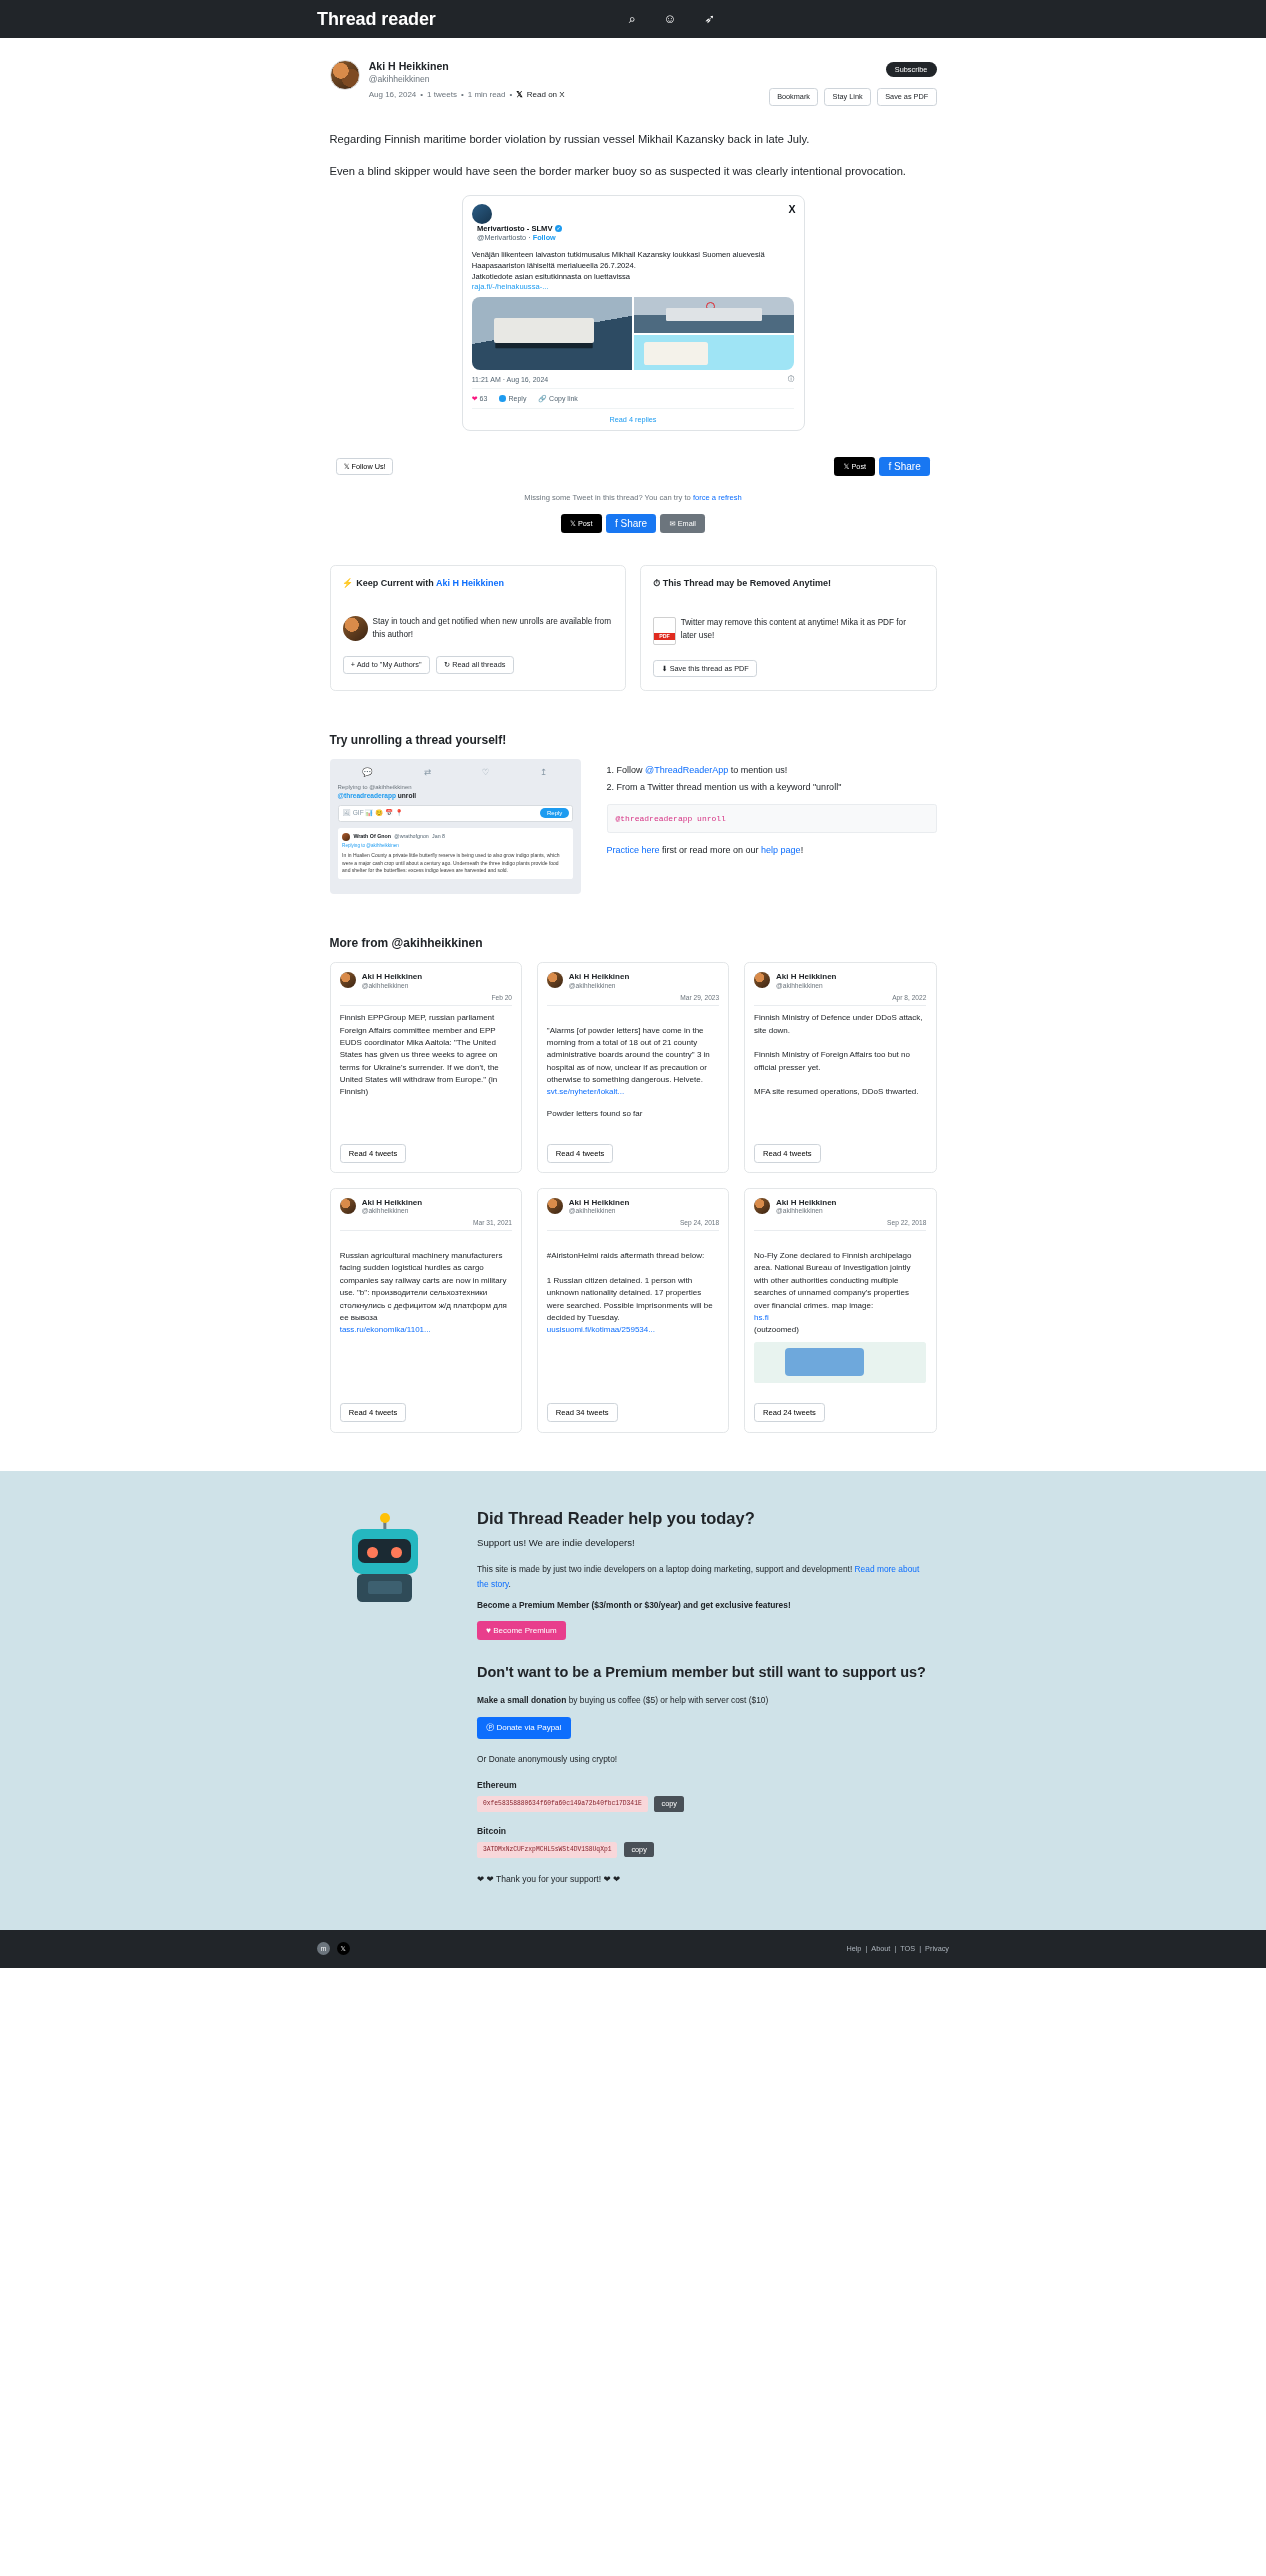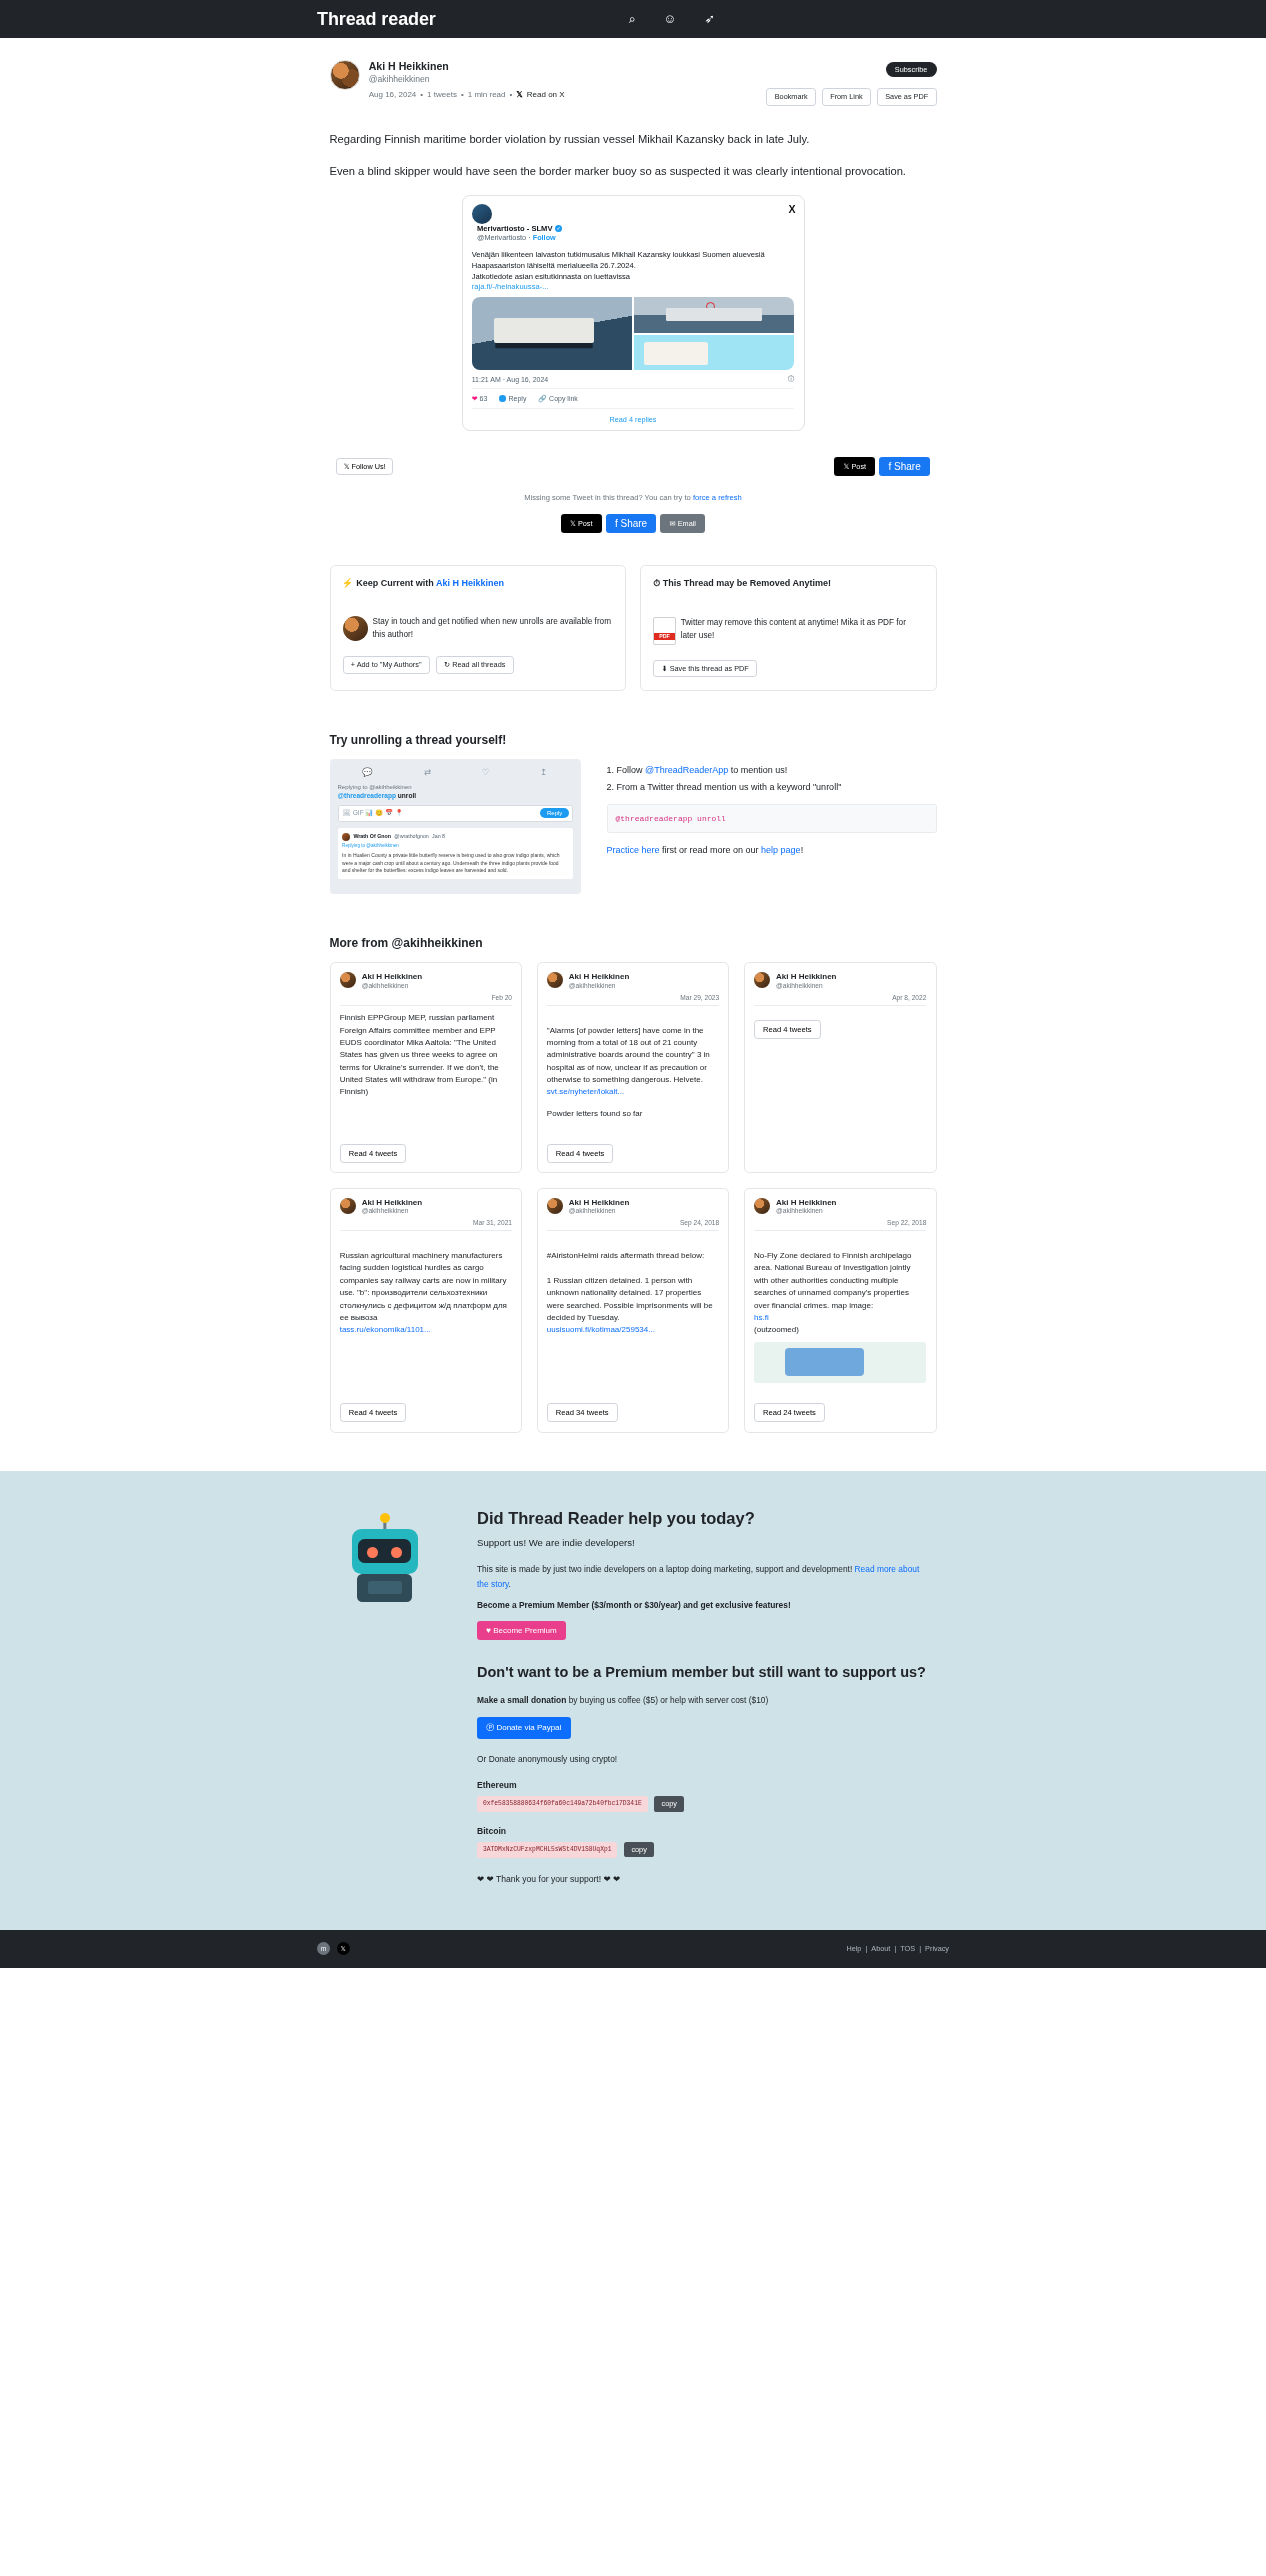--- a/index.html
+++ b/index.html
@@ -402,21 +402,21 @@
         <span>•</span>
         <span class="x-glyph">𝕏</span>
         <a href="#">Read on X</a>
       </div>
     </div>
     <button class="subscribe-btn">Subscribe</button>
   </div>
 
   <div class="action-row">
     <button class="btn-sm">Bookmark</button>
-    <button class="btn-sm">From Link</button>
+    <button class="btn-sm">Stay Link</button>
     <button class="btn-sm">Save as PDF</button>
   </div>
 
   <div class="thread-text">
     <p>Regarding Finnish maritime border violation by russian vessel Mikhail Kazansky back in late July.</p>
     <p>Even a blind skipper would have seen the border marker buoy so as suspected it was clearly intentional provocation.</p>
   </div>
 
   <div class="tweet-card">
     <div class="tw-close">X</div>
@@ -584,20 +584,25 @@
     <div class="mini-card">
       <div class="mini-head">
         <div class="mini-ava"></div>
         <div>
           <div class="mini-name">Aki H Heikkinen</div>
           <div class="mini-handle">@akihheikkinen</div>
         </div>
       </div>
       <div class="mini-date">Apr 8, 2022</div>
       <hr class="mini-hr">
+      <div class="mini-body">Finnish Ministry of Defence under DDoS attack, site down.
+
+Finnish Ministry of Foreign Affairs too but no official presser yet.
+
+MFA site resumed operations, DDoS thwarted.</div>
       <div class="mini-foot"><button class="read-btn">Read 4 tweets</button></div>
     </div>
 
     <div class="mini-card">
       <div class="mini-head">
         <div class="mini-ava"></div>
         <div>
           <div class="mini-name">Aki H Heikkinen</div>
           <div class="mini-handle">@akihheikkinen</div>
         </div>

